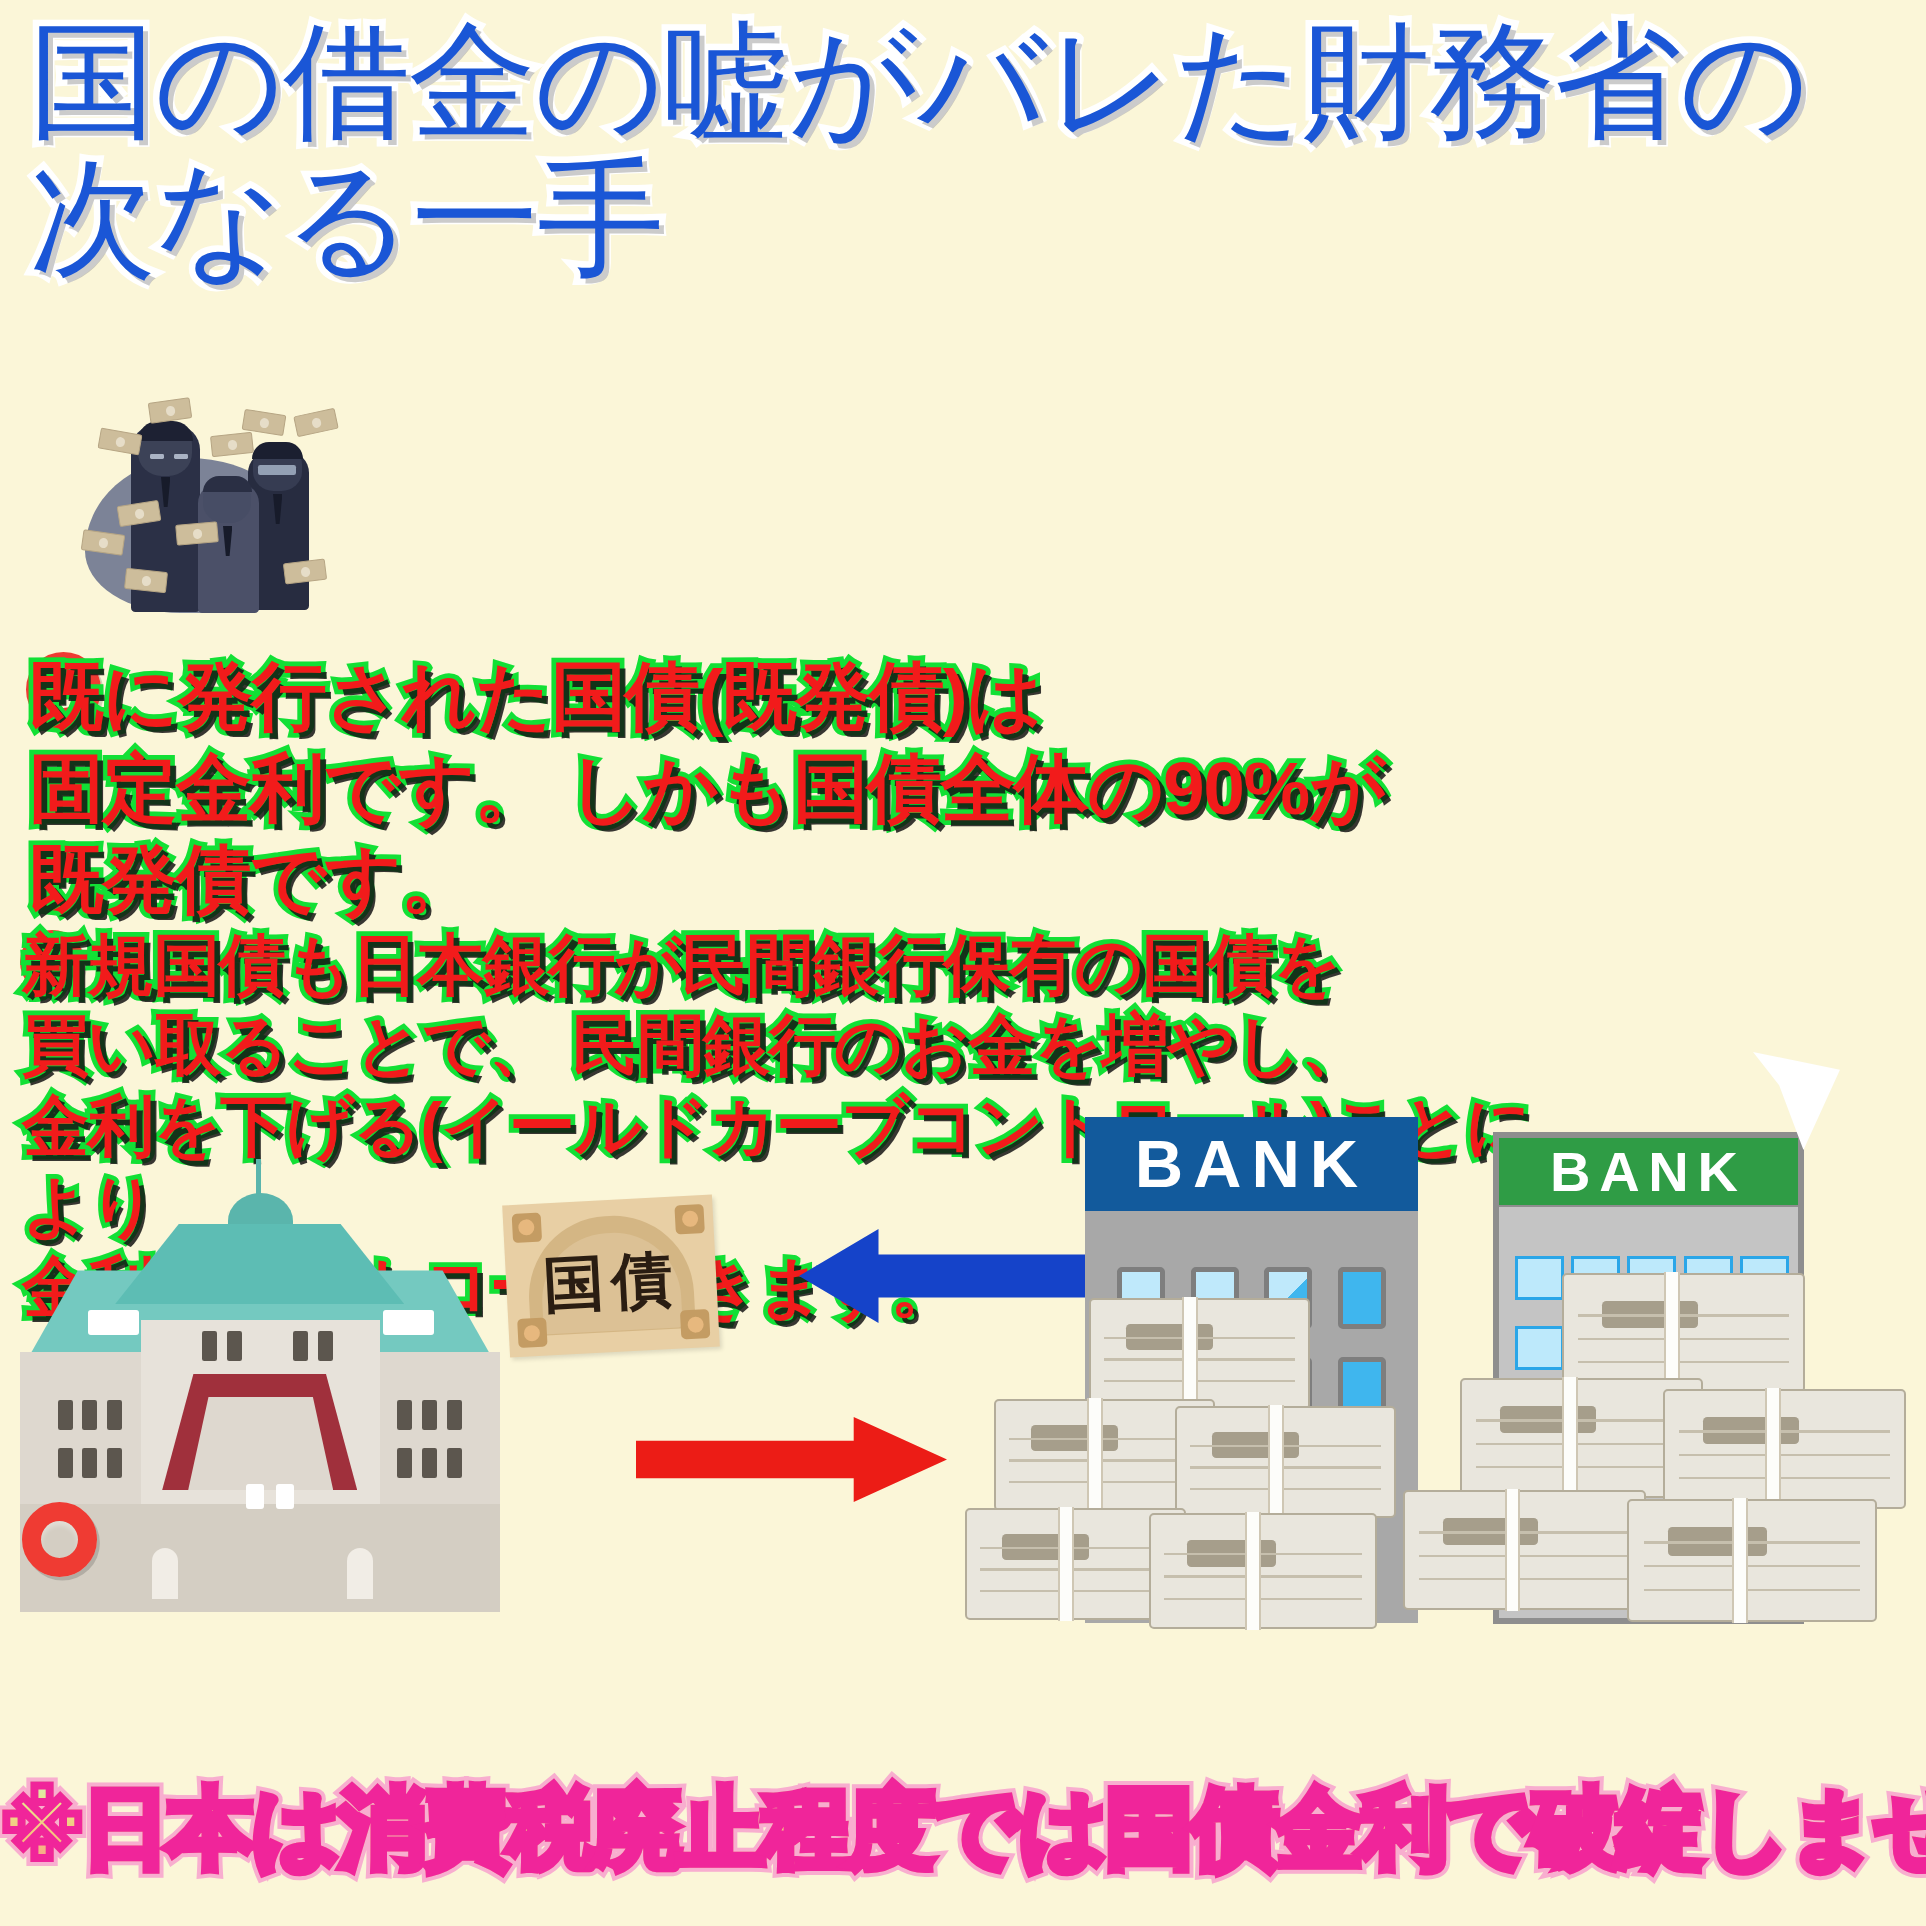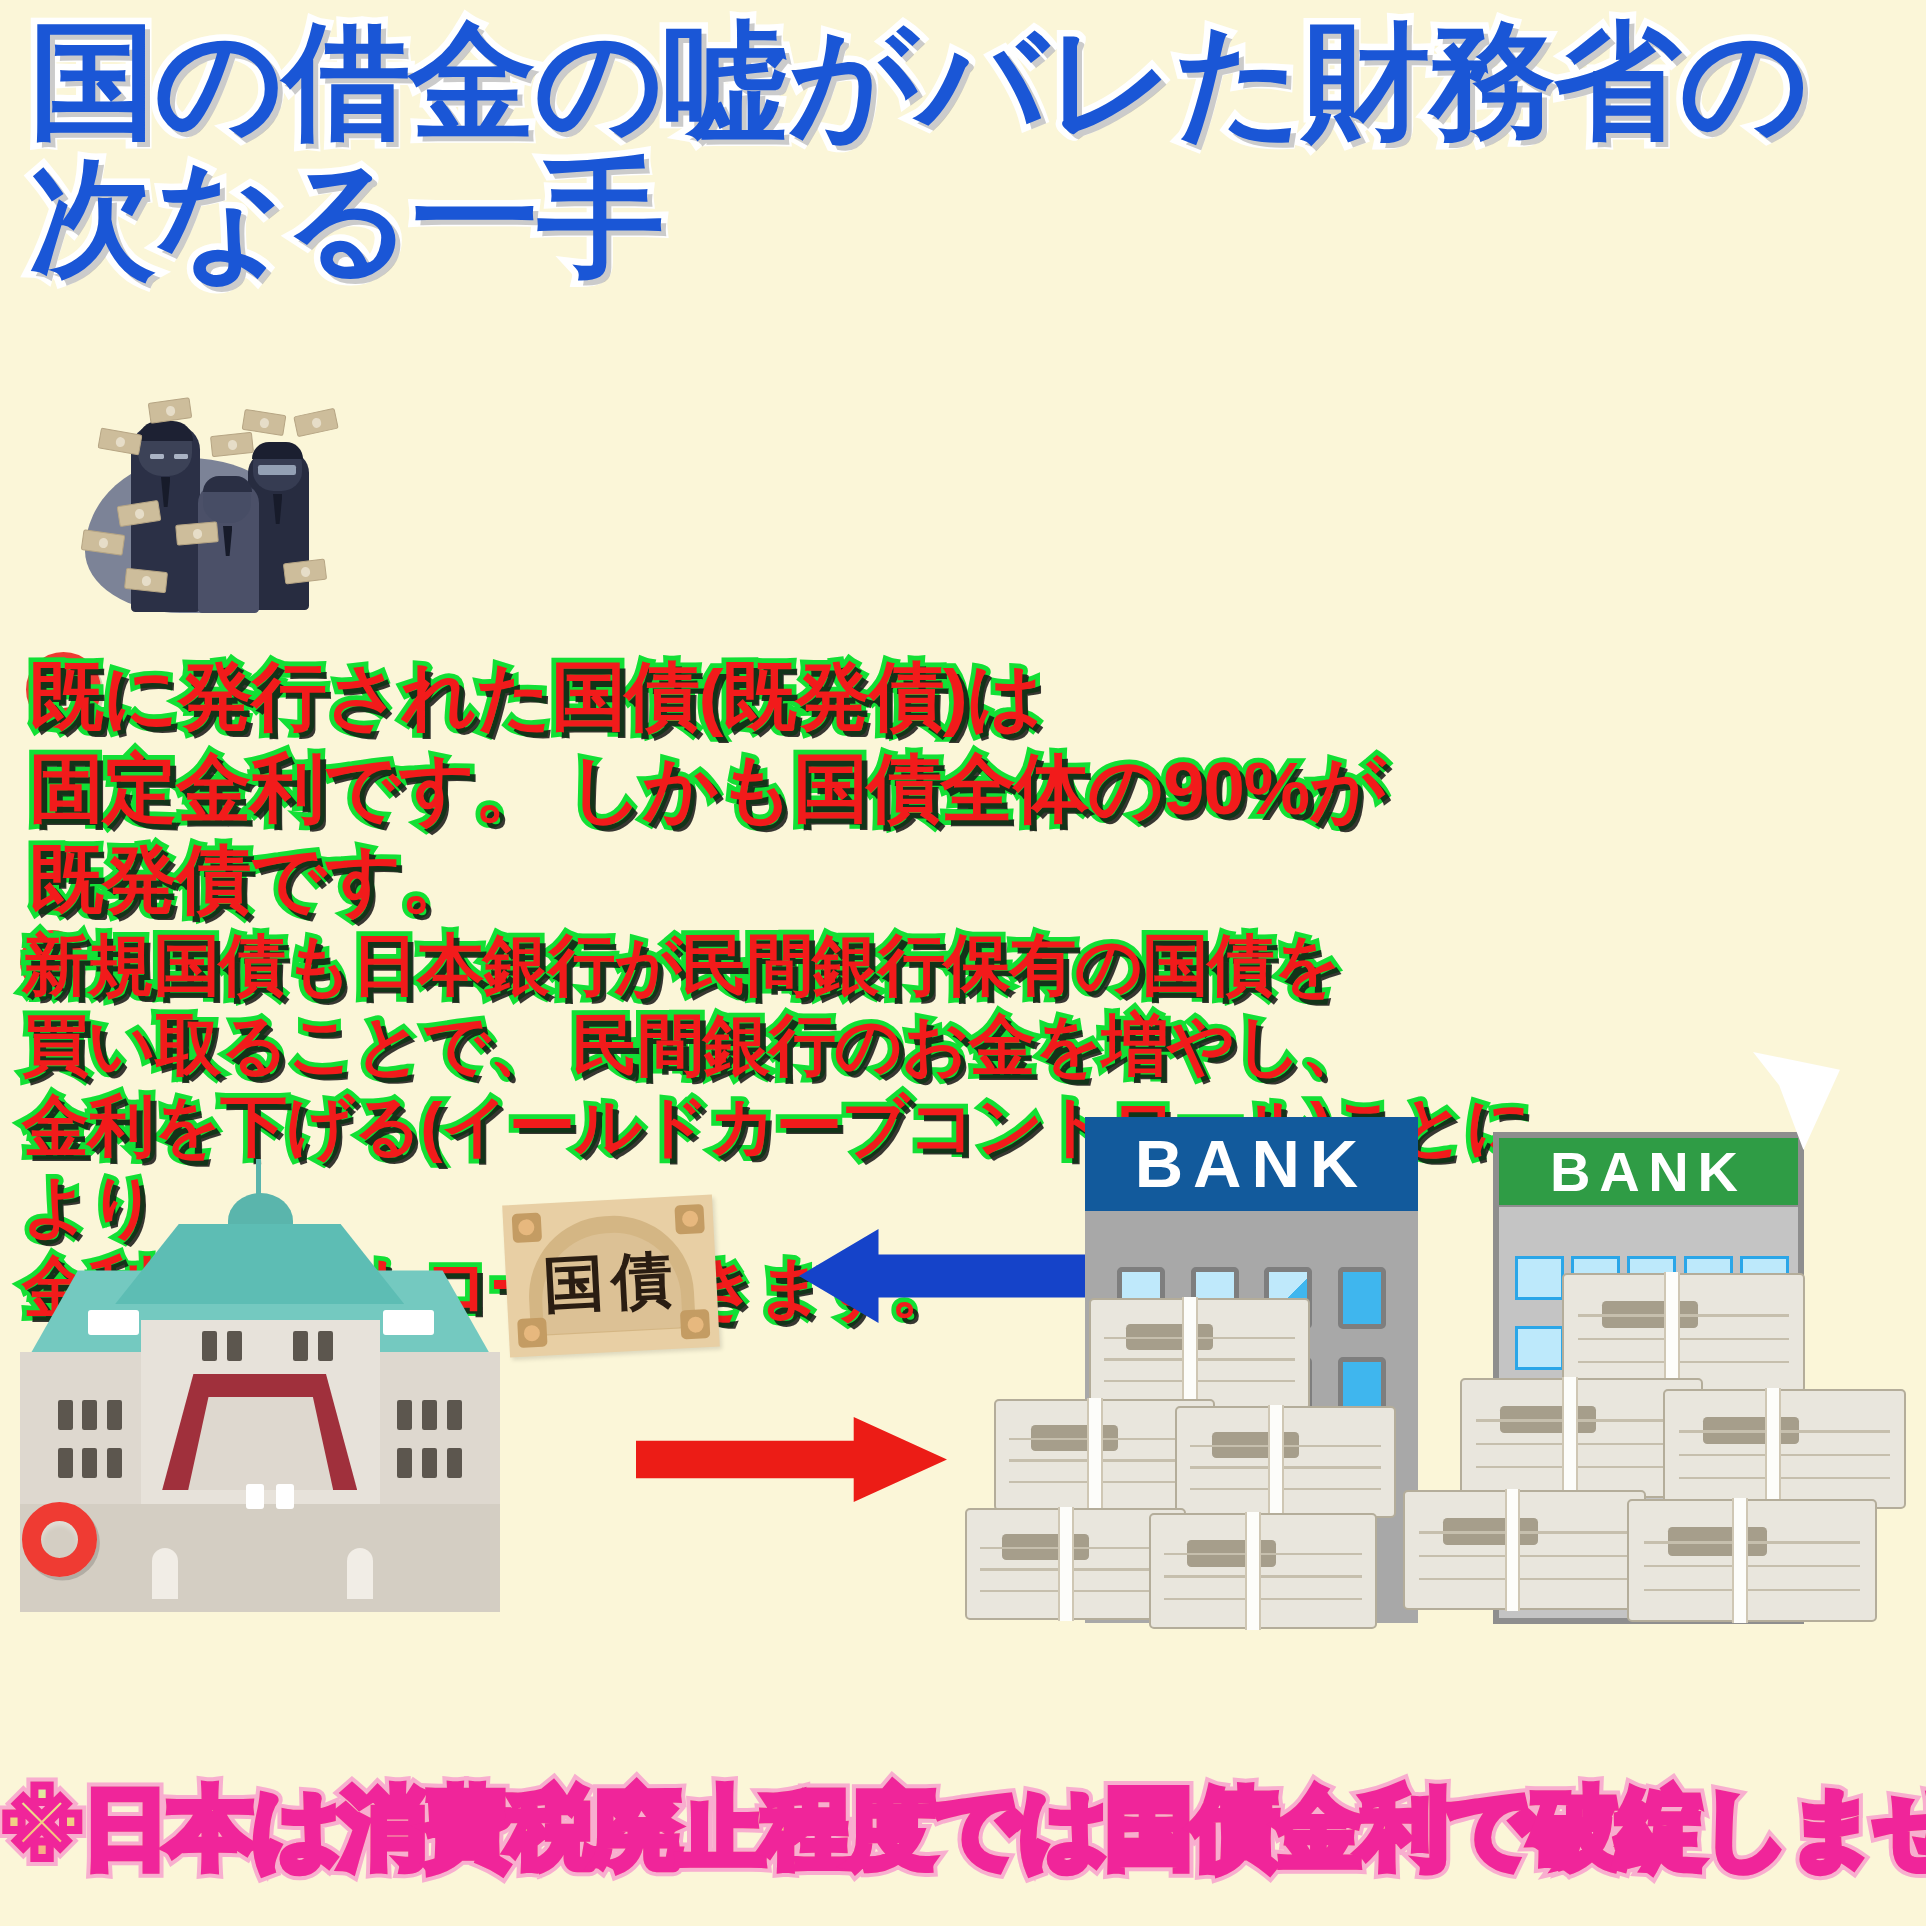--- a/index.html
+++ b/index.html
@@ -8,21 +8,21 @@
     background:#fbf6d8;
     font-family:"Liberation Sans","DejaVu Sans",sans-serif;
     overflow:hidden;
     position:relative;
   }
   #stage{position:absolute;inset:0;width:1926px;height:1926px;}
 
   
   .title{
     position:absolute;left:29px;top:13px;width:1851px;
-    font-size:127px;line-height:1.08;font-weight:bold;
+    font-size:127px;line-height:1.08;font-weight:normal;
     letter-spacing:-1.4px;
     color:#1a56d6;
     -webkit-text-stroke:13px #ffffff;
     paint-order:stroke fill;
     text-shadow:5px 5px 0 rgba(140,140,140,.45);
     white-space:pre-wrap;
   }
 
   
   .shadowmen{position:absolute;left:69px;top:396px;width:249px;height:217px;}

